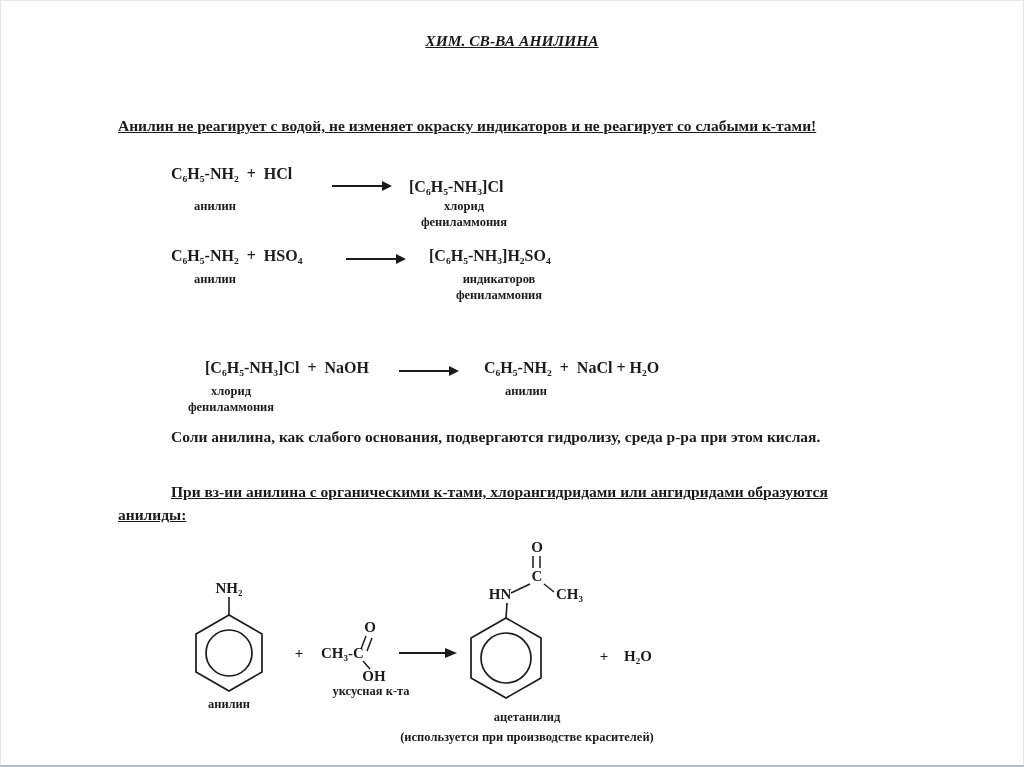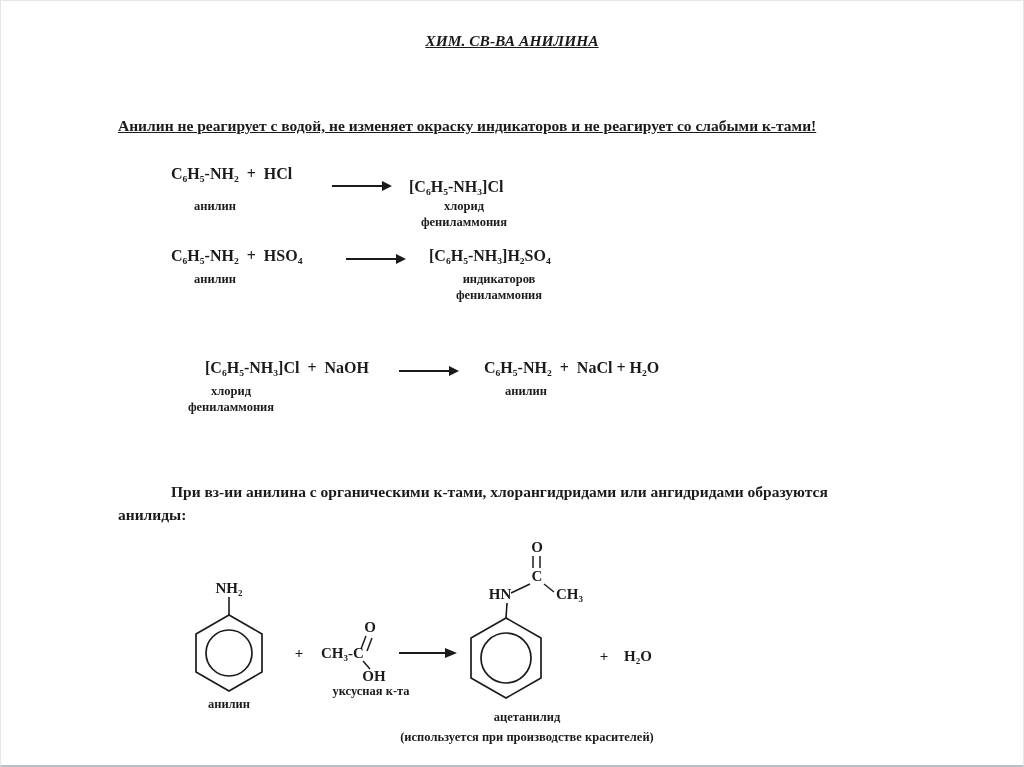--- a/index.html
+++ b/index.html
@@ -57,22 +57,23 @@
 
   <div class="formula" style="left:180px;top:358px;margin-left:24px;">[C₆H₅-NH₃]Cl  +  NaOH</div>
   <div class="arrow" style="left:398px;top:369px;width:58px;"></div>
   <div class="formula" style="left:483px;top:358px;">C₆H₅-NH₂  +  NaCl + H₂O</div>
   <div class="abs t12 ctr lbl2" style="left:172px;top:382px;width:116px;">
     <span>хлорид</span>
     <span>фениламмония</span>
   </div>
   <div class="abs t12 ctr" style="left:480px;top:382px;width:90px;">анилин</div>
 
+  <div class="abs t15" style="left:170px;top:427px;">Соли анилина, как слабого основания, подвергаются гидролизу, среда р-ра при этом кислая.</div>
 
-  <div class="abs t15" style="left:117px;top:479px;width:765px;line-height:23px;text-indent:53px;">При вз-ии анилина с органическими к-тами, хлорангидридами или ангидридами образуются анилиды:</div>
+  <div class="abs t15" style="left:117px;top:479px;width:765px;line-height:23px;text-indent:53px;text-decoration:underline;">При вз-ии анилина с органическими к-тами, хлорангидридами или ангидридами образуются анилиды:</div>
 
   <svg class="abs" style="left:140px;top:530px;" width="620" height="232" viewBox="0 0 620 232">
 
     <text class="sf" x="88" y="62" text-anchor="middle">NH₂</text>
     <line x1="88" y1="66" x2="88" y2="84" stroke="#1b1b1b" stroke-width="1.6"></line>
     <polygon points="88,84 121,103 121,141 88,160 55,141 55,103" fill="none" stroke="#1b1b1b" stroke-width="1.7"></polygon>
     <circle cx="88" cy="122" r="23" fill="none" stroke="#1b1b1b" stroke-width="1.7"></circle>
     <text class="sl" x="88" y="177" text-anchor="middle">анилин</text>
 
     <text class="sf" x="158" y="127" text-anchor="middle">+</text>

